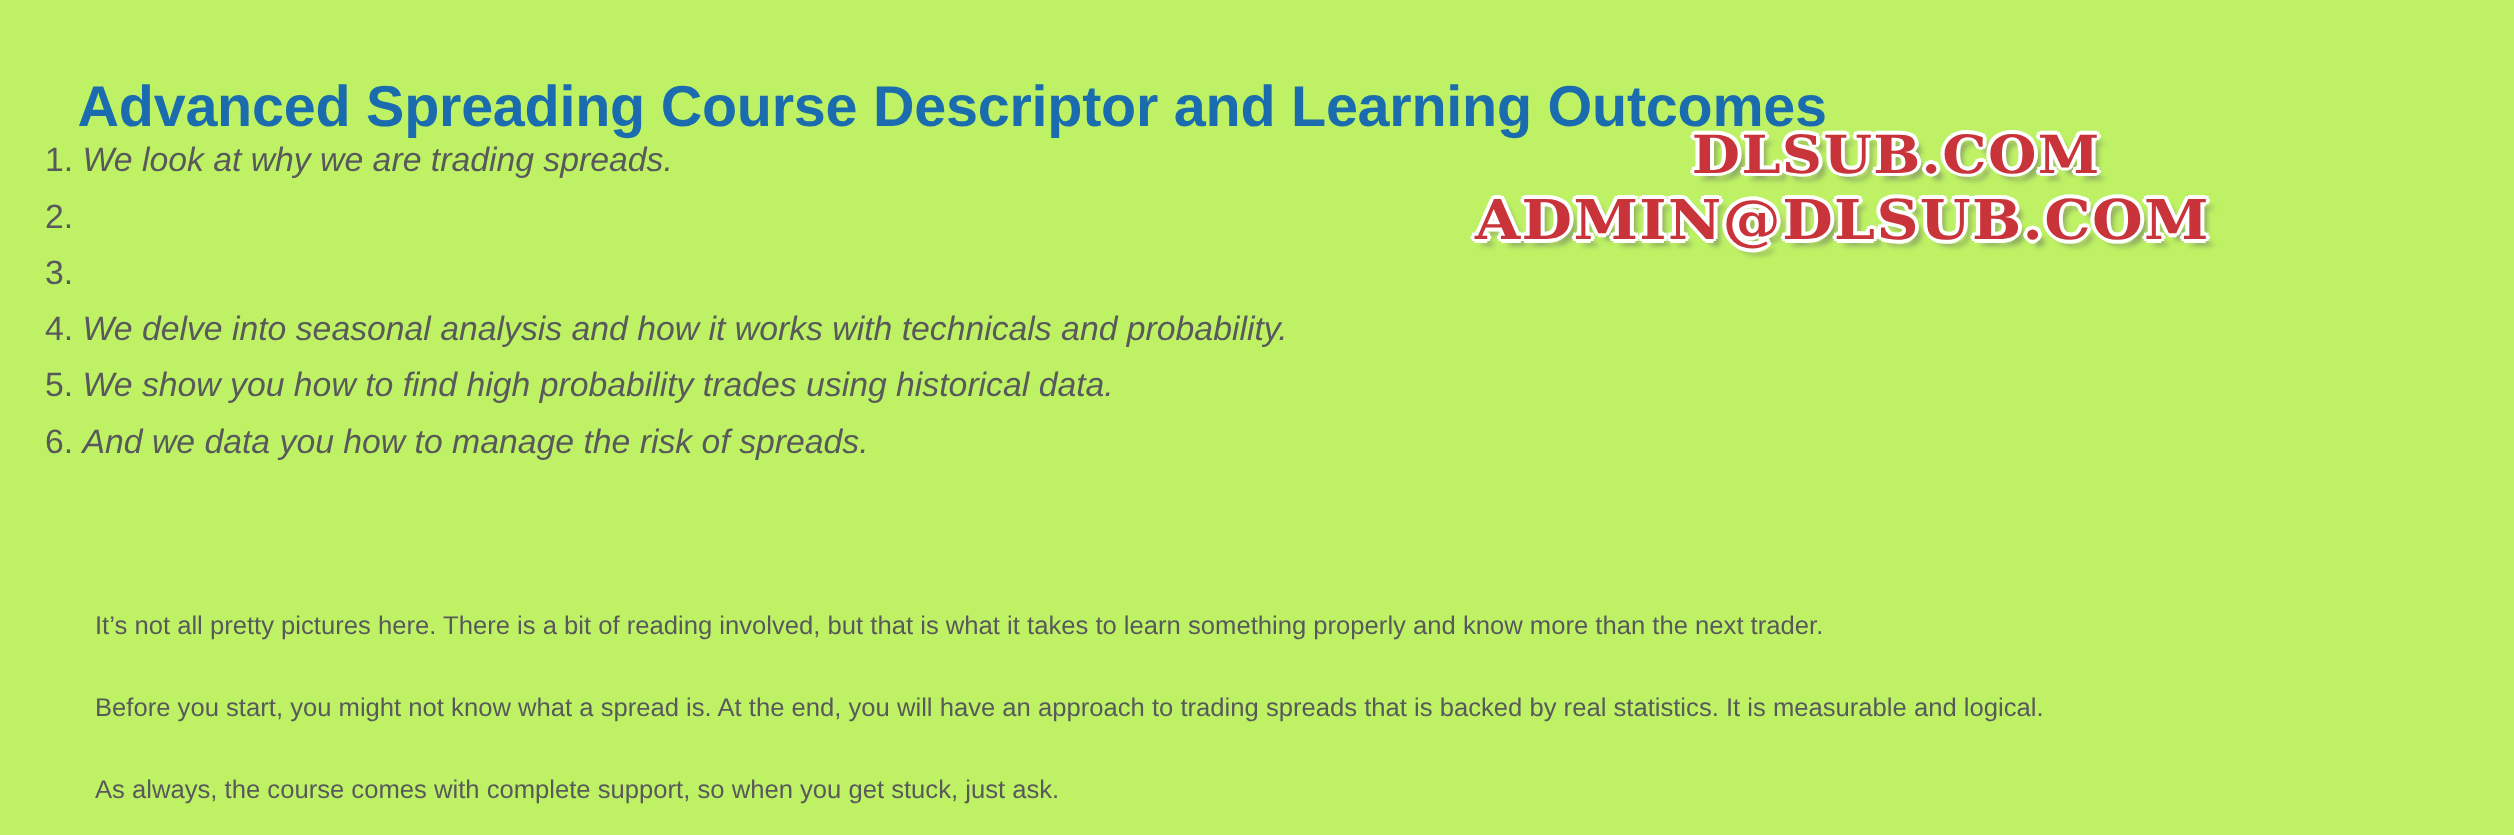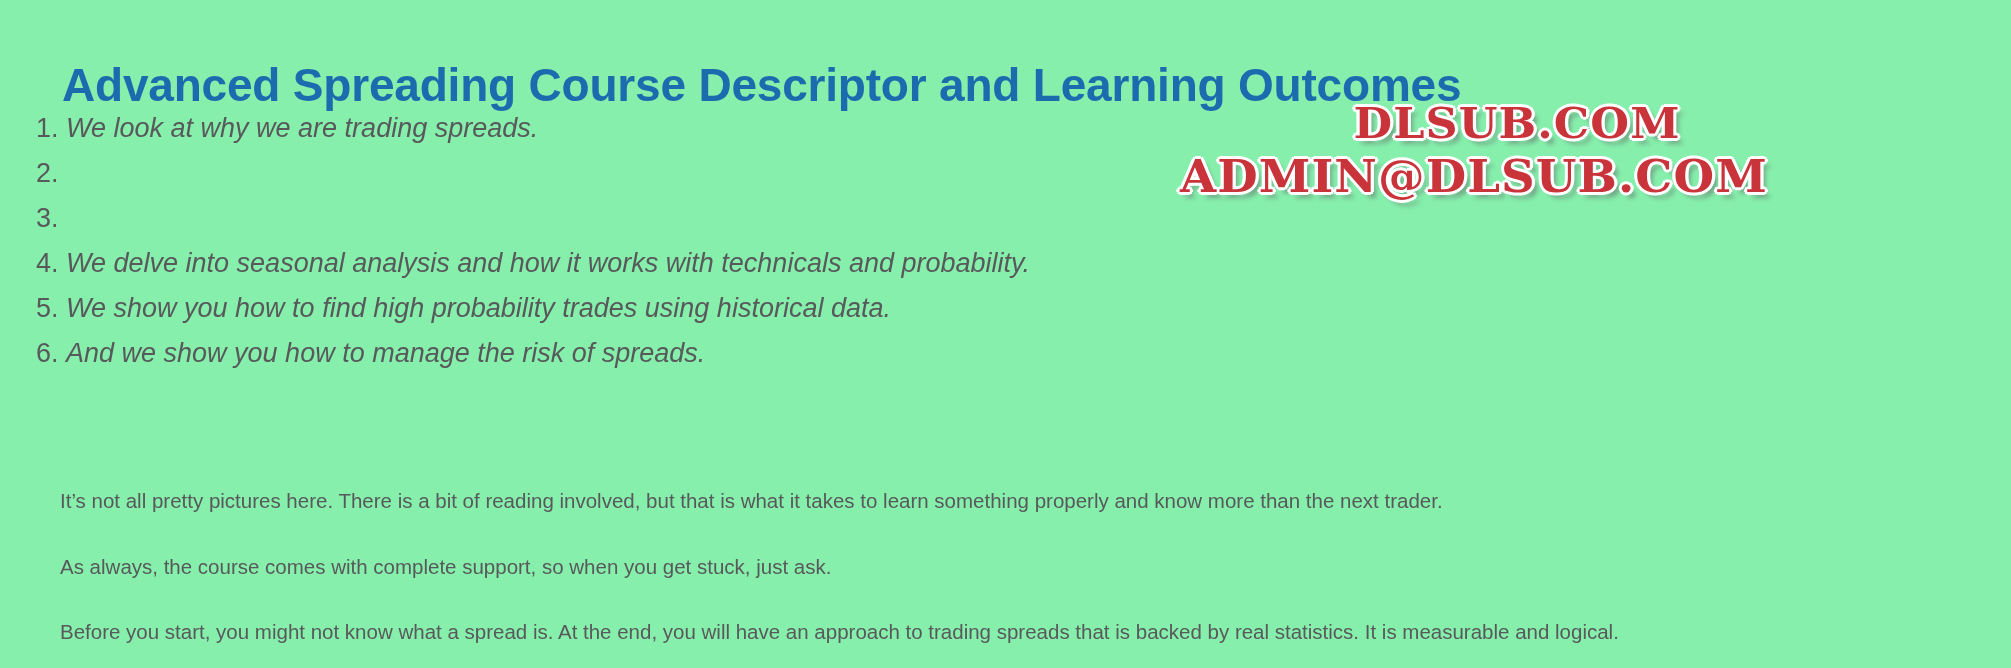--- a/index.html
+++ b/index.html
@@ -12,21 +12,21 @@
     background: #f8faff;
     font-family: "Liberation Sans", sans-serif;
     overflow: hidden;
     position: relative;
   }
 
   .page {
     position: relative;
     width: 2011px;
     height: 668px;
-    background: #86efac;
+    background: #bef264;
   }
 
   
   .page-title {
     position: absolute;
     left: 62px;
     top: 26px;
     font-size: 46px;
     font-weight: bold;
     color: #1a6cae;
@@ -60,21 +60,21 @@
     color: #58595b;
   }
   .outcome-text {
     color: #58595b;
     font-style: italic;
   }
 
   
   .closing-block {
     position: absolute;
-    left: 60px;
+    left: 76px;
     top: 486px;
     width: 1930px;
   }
   .closing-para {
     font-size: 20.5px;
     color: #58595b;
     line-height: 1.45;
     margin: 0 0 36px 0;
     white-space: nowrap;
   }
@@ -140,28 +140,28 @@
     <li class="outcome-item">
       <span class="outcome-num">4.</span>
       <span class="outcome-text">We delve into seasonal analysis and how it works with technicals and probability.</span>
     </li>
     <li class="outcome-item">
       <span class="outcome-num">5.</span>
       <span class="outcome-text">We show you how to find high probability trades using historical data.</span>
     </li>
     <li class="outcome-item">
       <span class="outcome-num">6.</span>
-      <span class="outcome-text">And we show you how to manage the risk of spreads.</span>
+      <span class="outcome-text">And we data you how to manage the risk of spreads.</span>
     </li>
   </ol>
 
   <div class="closing-block">
     <p class="closing-para">It’s not all pretty pictures here. There is a bit of reading involved, but that is what it takes to learn something properly and know more than the next trader.</p>
+    <p class="closing-para">Before you start, you might not know what a spread is. At the end, you will have an approach to trading spreads that is backed by real statistics. It is measurable and logical.</p>
     <p class="closing-para">As always, the course comes with complete support, so when you get stuck, just ask.</p>
-    <p class="closing-para">Before you start, you might not know what a spread is. At the end, you will have an approach to trading spreads that is backed by real statistics. It is measurable and logical.</p>
   </div>
 
   <div class="watermark">
     <div class="wm-line wm-line-1">DLSUB.COM</div>
     <div class="wm-line wm-line-2">ADMIN@DLSUB.COM</div>
   </div>
 
 </div>
 
 </body></html>

